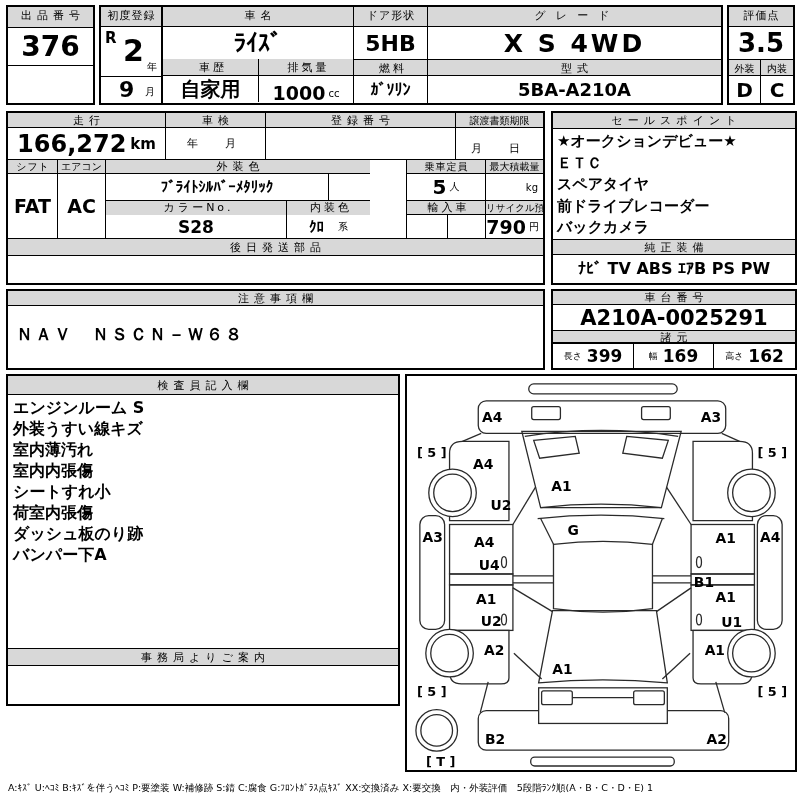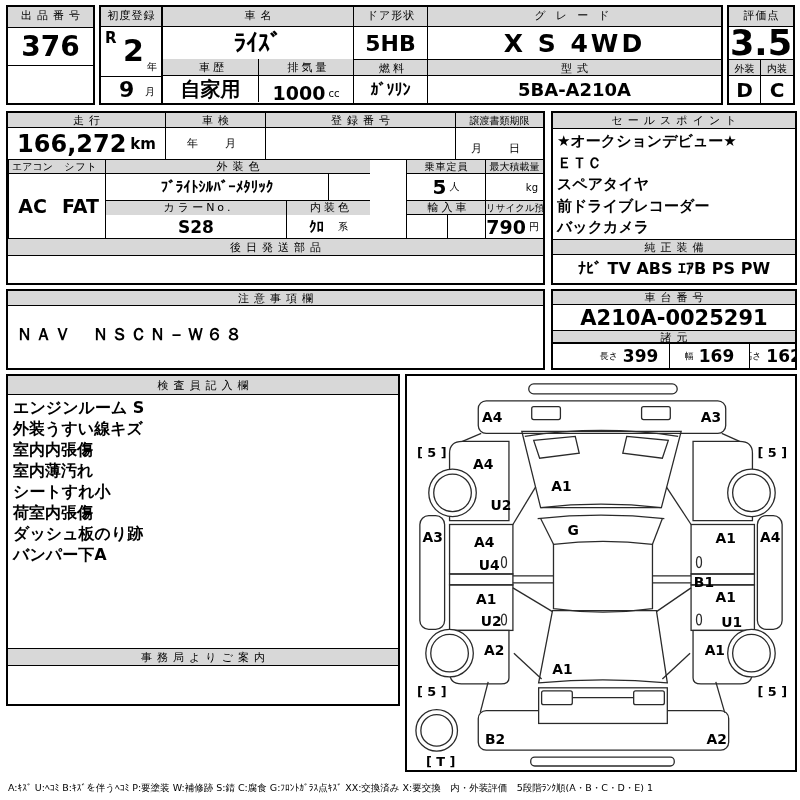--- a/index.html
+++ b/index.html
@@ -75,21 +75,21 @@
         <div class="hdr" style="height:20px;letter-spacing:10px;">グレード</div>
         <div class="val" style="height:32px;font-size:25px;letter-spacing:3px;">X S 4WD</div>
         <div class="hdr bt" style="height:17px;">型式</div>
         <div class="val" style="height:26px;font-size:18px;">5BA-A210A</div>
       </div>
     </div>
   </div>
 
   <div class="box" style="left:727px;top:5px;width:68px;height:100px;">
     <div class="hdr tight" style="height:20px;">評価点</div>
-    <div class="val" style="height:32px;font-size:35px;">3.5</div>
+    <div class="val" style="height:32px;font-size:26px;">3.5</div>
     <div class="row bt" style="height:17px;">
       <div class="hdr br" style="width:50%;letter-spacing:0;text-indent:0;font-size:10px;">外装</div>
       <div class="hdr" style="width:50%;letter-spacing:0;text-indent:0;font-size:10px;">内装</div>
     </div>
     <div class="row" style="height:27px;">
       <div class="val br" style="width:50%;font-size:20px;">D</div>
       <div class="val" style="width:50%;font-size:20px;">C</div>
     </div>
   </div>
 
@@ -111,27 +111,27 @@
         <div class="hdr" style="height:15px;line-height:15px;">登録番号</div>
         <div class="val" style="height:31px;"></div>
       </div>
       <div class="cell bl" style="flex:1;">
         <div class="hdr" style="height:15px;line-height:15px;letter-spacing:0;text-indent:0;font-size:10px;">譲渡書類期限</div>
         <div class="val" style="height:31px;font-weight:normal;font-size:11px;letter-spacing:8px;align-items:flex-end;padding-bottom:3px;">月　日</div>
       </div>
     </div>
 
     <div class="row bt" style="height:79px;">
+      <div class="cell" style="width:49px;display:flex;flex-direction:column;">
+        <div class="hdr" style="height:14px;line-height:14px;letter-spacing:1px;text-indent:1px;font-size:10px;">シフト</div>
+        <div class="val" style="flex:1;font-size:19px;">FAT</div>
+      </div>
       <div class="cell bl" style="width:48px;display:flex;flex-direction:column;">
         <div class="hdr" style="height:14px;line-height:14px;letter-spacing:0;text-indent:0;font-size:10px;">エアコン</div>
         <div class="val" style="flex:1;font-size:19px;">AC</div>
-      </div>
-      <div class="cell" style="width:49px;display:flex;flex-direction:column;">
-        <div class="hdr" style="height:14px;line-height:14px;letter-spacing:1px;text-indent:1px;font-size:10px;">シフト</div>
-        <div class="val" style="flex:1;font-size:19px;">FAT</div>
       </div>
       <div class="cell bl" style="width:265px;">
         <div class="hdr" style="height:14px;line-height:14px;text-align:center;">外装色</div>
         <div class="row" style="height:26px;">
           <div class="val" style="width:222px;font-size:15px;">ﾌﾞﾗｲﾄｼﾙﾊﾞｰﾒﾀﾘｯｸ</div>
           <div class="cell bl" style="flex:1;"></div>
         </div>
         <div class="row bt" style="height:14px;">
           <div class="hdr" style="width:180px;height:14px;line-height:14px;letter-spacing:3px;border-bottom:none;">カラーNo.</div>
           <div class="hdr bl" style="flex:1;height:14px;line-height:14px;letter-spacing:3px;border-bottom:none;">内装色</div>
@@ -189,43 +189,43 @@
 
   <div class="box" style="left:6px;top:289px;width:539px;height:81px;">
     <div class="hdr" style="height:15px;line-height:15px;">注意事項欄</div>
     <div style="padding:17px 8px;font-weight:bold;font-size:17px;letter-spacing:2px;">ＮＡＶ　ＮＳＣＮ－Ｗ６８</div>
   </div>
 
   <div class="box" style="left:551px;top:289px;width:246px;height:81px;">
     <div class="hdr" style="height:14px;line-height:14px;">車台番号</div>
     <div class="val" style="height:25px;font-size:21px;">A210A-0025291</div>
     <div class="hdr bt" style="height:13px;line-height:13px;">諸元</div>
-    <div class="row bt" style="height:25px;padding-left:36px;">
+    <div class="row bt" style="height:25px;">
       <div class="val" style="width:80px;">
         <span style="font-size:9px;font-weight:normal;margin-right:5px;">長さ</span>
         <span style="font-size:17px;">399</span>
       </div>
       <div class="val bl" style="width:80px;">
         <span style="font-size:9px;font-weight:normal;margin-right:5px;">幅</span>
         <span style="font-size:17px;">169</span>
       </div>
       <div class="val bl" style="flex:1;">
         <span style="font-size:9px;font-weight:normal;margin-right:5px;">高さ</span>
         <span style="font-size:17px;">162</span>
       </div>
     </div>
   </div>
 
   <div class="box" style="left:6px;top:374px;width:394px;height:332px;display:flex;flex-direction:column;">
     <div class="hdr" style="height:19px;line-height:19px;">検査員記入欄</div>
     <div style="flex:1;padding:2px 5px;font-weight:bold;font-size:16px;line-height:21px;">
       <div>エンジンルーム S</div>
       <div>外装うすい線キズ</div>
+      <div>室内薄汚れ</div>
       <div>室内内張傷</div>
-      <div>室内薄汚れ</div>
       <div>シートすれ小</div>
       <div>荷室内張傷</div>
       <div>ダッシュ板のり跡</div>
       <div>バンパー下A</div>
     </div>
     <div class="hdr bt" style="height:18px;line-height:18px;">事務局よりご案内</div>
     <div style="height:38px;"></div>
   </div>
 
   <div class="box" style="left:405px;top:374px;width:392px;height:398px;">

